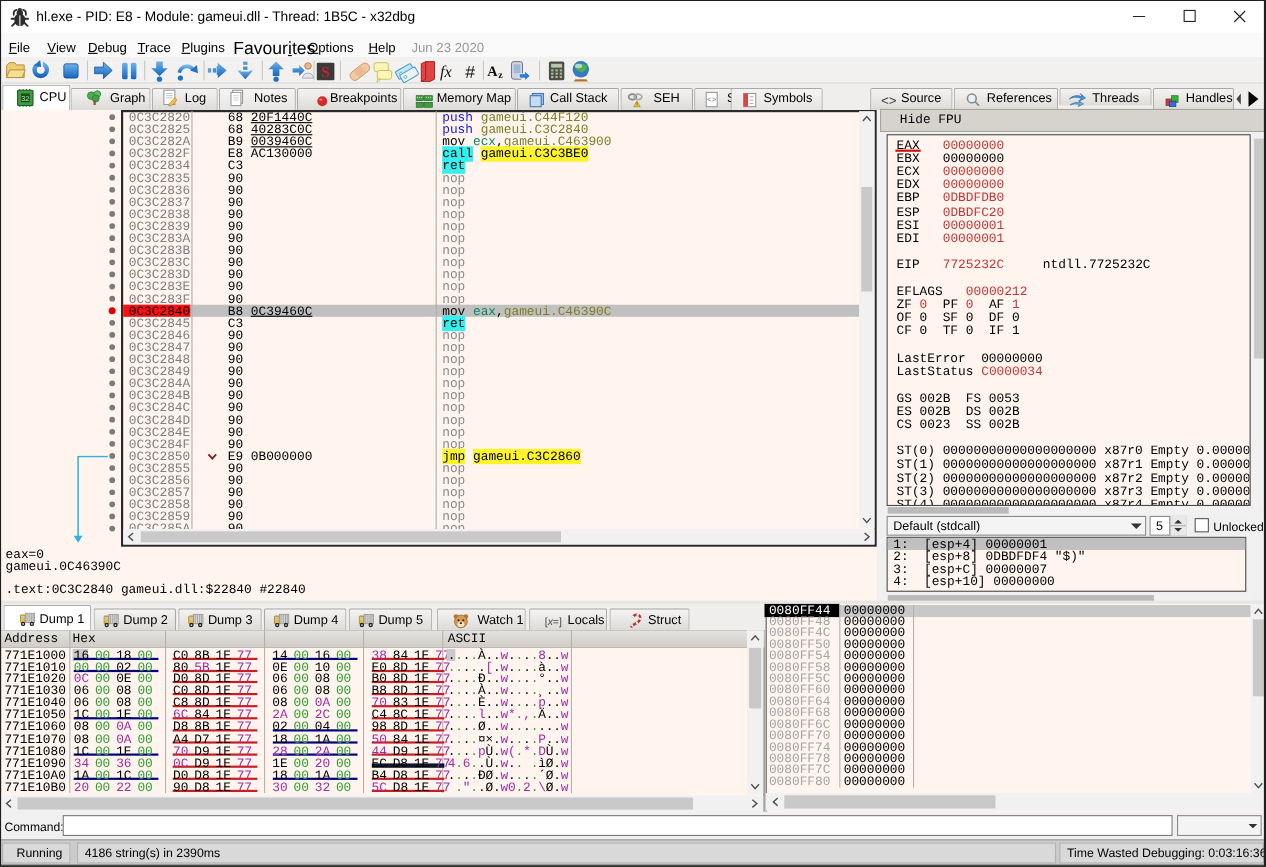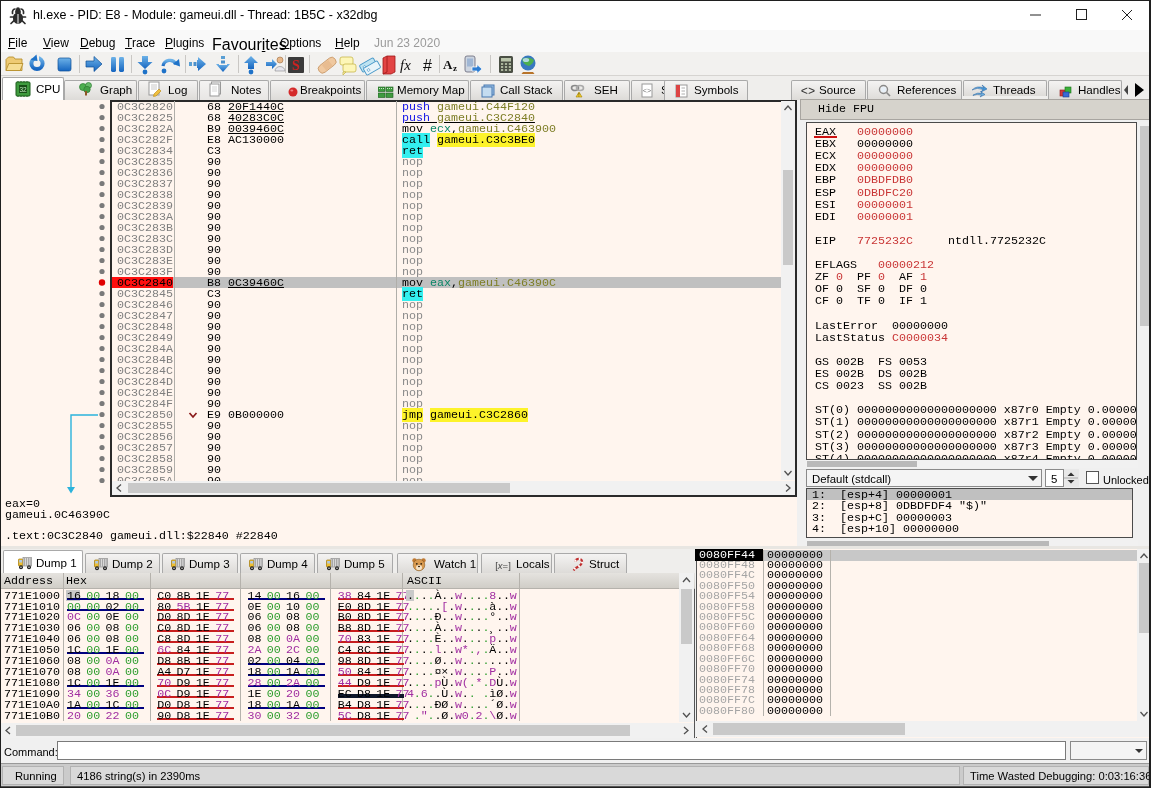--- a/index.html
+++ b/index.html
@@ -313,21 +313,21 @@
 <path d="M13 3 l9 7 -9 7 Z" fill="#000"></path>
 </svg>
 <div class="abs" style="left:0;top:100px;width:110px;height:446px;background:#fff5ee;"></div>
 <div class="abs" style="left:0;top:497px;width:797px;height:49px;background:#fff5ee;"></div>
 <div class="abs" style="left:110px;top:100px;width:687px;height:397px;background:#fff5ee;border:2px solid #2a2a2a;"></div>
 <div class="abs mono" style="left:117px;top:102px;color:#7f7f7f;">0C3C2820</div>
 <div class="abs mono" style="left:207px;top:102px;">68 <u>20F1440C</u></div>
 <div class="abs mono" style="left:402px;top:102px;"><span class="kb">push</span> <span class="ko">gameui.C44F120</span></div>
 <div class="abs mono" style="left:117px;top:113px;color:#7f7f7f;">0C3C2825</div>
 <div class="abs mono" style="left:207px;top:113px;">68 <u>40283C0C</u></div>
-<div class="abs mono" style="left:402px;top:113px;text-decoration:underline;"><span class="kb">push</span> <span class="ko">gameui.C3C2840</span></div>
+<div class="abs mono" style="left:402px;top:113px;"><span class="kb">push</span> <span class="ko">gameui.C3C2840</span></div>
 <div class="abs mono" style="left:117px;top:124px;color:#7f7f7f;">0C3C282A</div>
 <div class="abs mono" style="left:207px;top:124px;">B9 <u>0039460C</u></div>
 <div class="abs mono" style="left:402px;top:124px;">mov <span class="kr">ecx</span>,<span class="ko">gameui.C463900</span></div>
 <div class="abs mono" style="left:117px;top:135px;color:#7f7f7f;">0C3C282F</div>
 <div class="abs mono" style="left:207px;top:135px;">E8 AC130000</div>
 <div class="abs mono" style="left:402px;top:135px;"><span class="bgc">call</span> <span class="bgy">gameui.C3C3BE0</span></div>
 <div class="abs mono" style="left:117px;top:146px;color:#7f7f7f;">0C3C2834</div>
 <div class="abs mono" style="left:207px;top:146px;">C3</div>
 <div class="abs mono" style="left:402px;top:146px;"><span class="bgc">ret</span></div>
 <div class="abs mono" style="left:117px;top:157px;color:#7f7f7f;">0C3C2835</div>
@@ -547,21 +547,21 @@
     <path d="M4.5 7 l3.5 -3.5 3.5 3.5 Z" fill="#333"></path>
     <path d="M4.5 11 l3.5 3.5 3.5 -3.5 Z" fill="#333"></path>
     <line x1="1" y1="9" x2="15" y2="9" stroke="#aaa"></line>
   </svg>
 <div class="abs" style="left:1086px;top:471px;width:13px;height:13px;background:#fff;border:1px solid #555;"></div>
 <div class="abs sans" style="left:1103px;top:474px;font-size:11px;">Unlocked</div>
 <div class="abs" style="left:806px;top:488px;width:327px;height:50px;background:#fff5ee;border:1px solid #4a4a4a;"></div>
 <div class="abs" style="left:807px;top:489px;width:325px;height:11px;background:#c0c0c0;"></div>
 <div class="abs mono" style="left:812px;top:490.0px;">1:  [esp+4] 00000001</div>
 <div class="abs mono" style="left:812px;top:501.3px;">2:  [esp+8] 0DBDFDF4 "$)"</div>
-<div class="abs mono" style="left:812px;top:512.6px;">3:  [esp+C] 00000003</div>
+<div class="abs mono" style="left:812px;top:512.6px;">3:  [esp+C] 00000007</div>
 <div class="abs mono" style="left:812px;top:523.9px;">4:  [esp+10] 00000000</div>
 <div class="abs" style="left:806px;top:540px;width:332px;height:8px;background:#f1f1f1;"></div>
 <div class="abs" style="left:807px;top:541px;width:242px;height:6px;background:#b9b9b9;"></div>
 <div class="abs" style="left:0;top:546px;width:1151px;height:3px;background:#e8e6e2;"></div>
 <div class="abs" style="left:0;top:549px;width:696px;height:24px;background:#efeeec;"></div>
 <div class="abs" style="left:3px;top:550px;width:80px;height:23px;background:#ffffff;border:1px solid #a9a9a9;border-bottom:none;border-radius:2px 2px 0 0;">
     <svg class="abs" style="left:14px;top:5px" width="16" height="16" viewBox="0 0 16 16">
       <rect x="0.5" y="3" width="4.5" height="7" rx="0.8" fill="#f0c030" stroke="#a07808" stroke-width="0.7"></rect>
       <rect x="1.2" y="4" width="2.8" height="2.5" fill="#b0c8e0"></rect>
       <rect x="5" y="1.5" width="8.5" height="8.5" fill="#d8d8d8" stroke="#909090" stroke-width="0.7"></rect>

